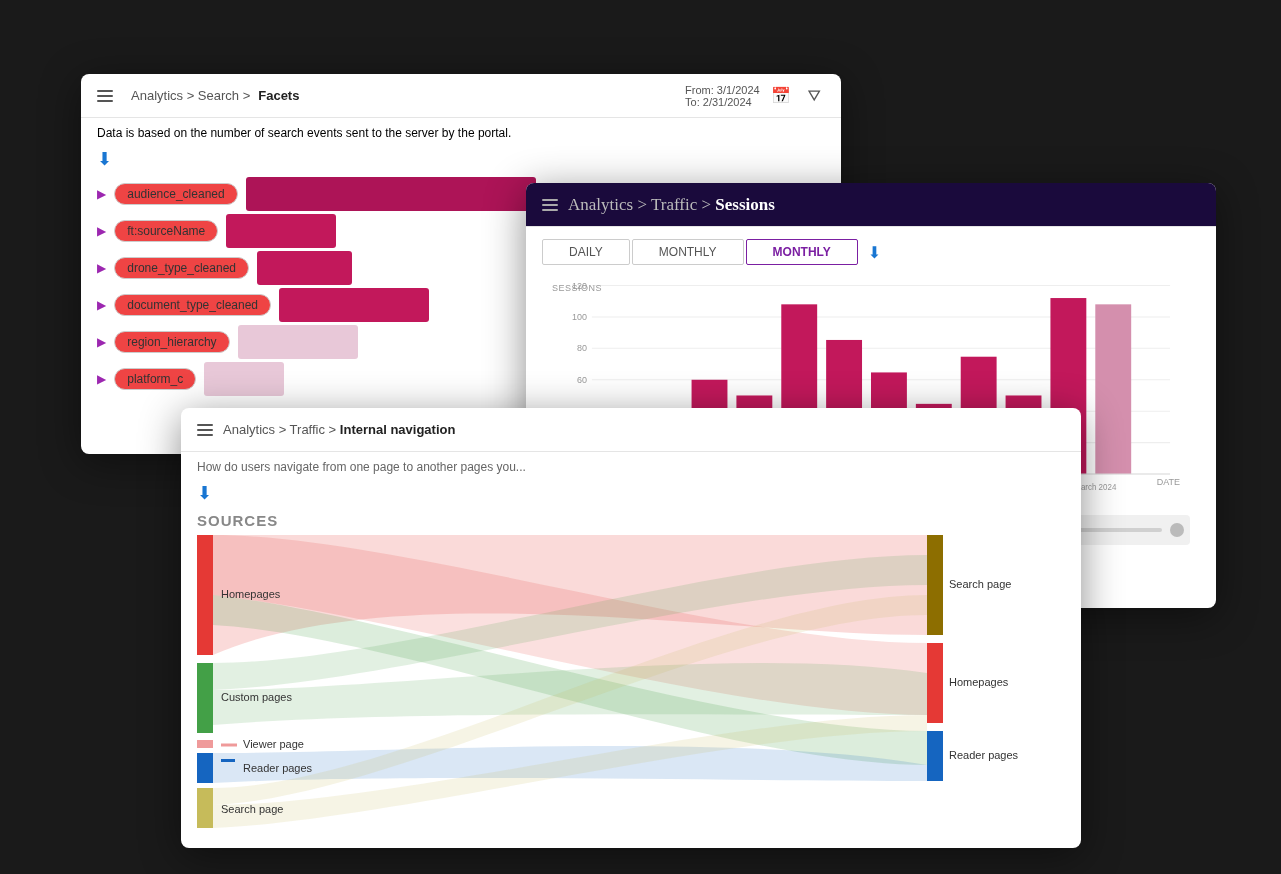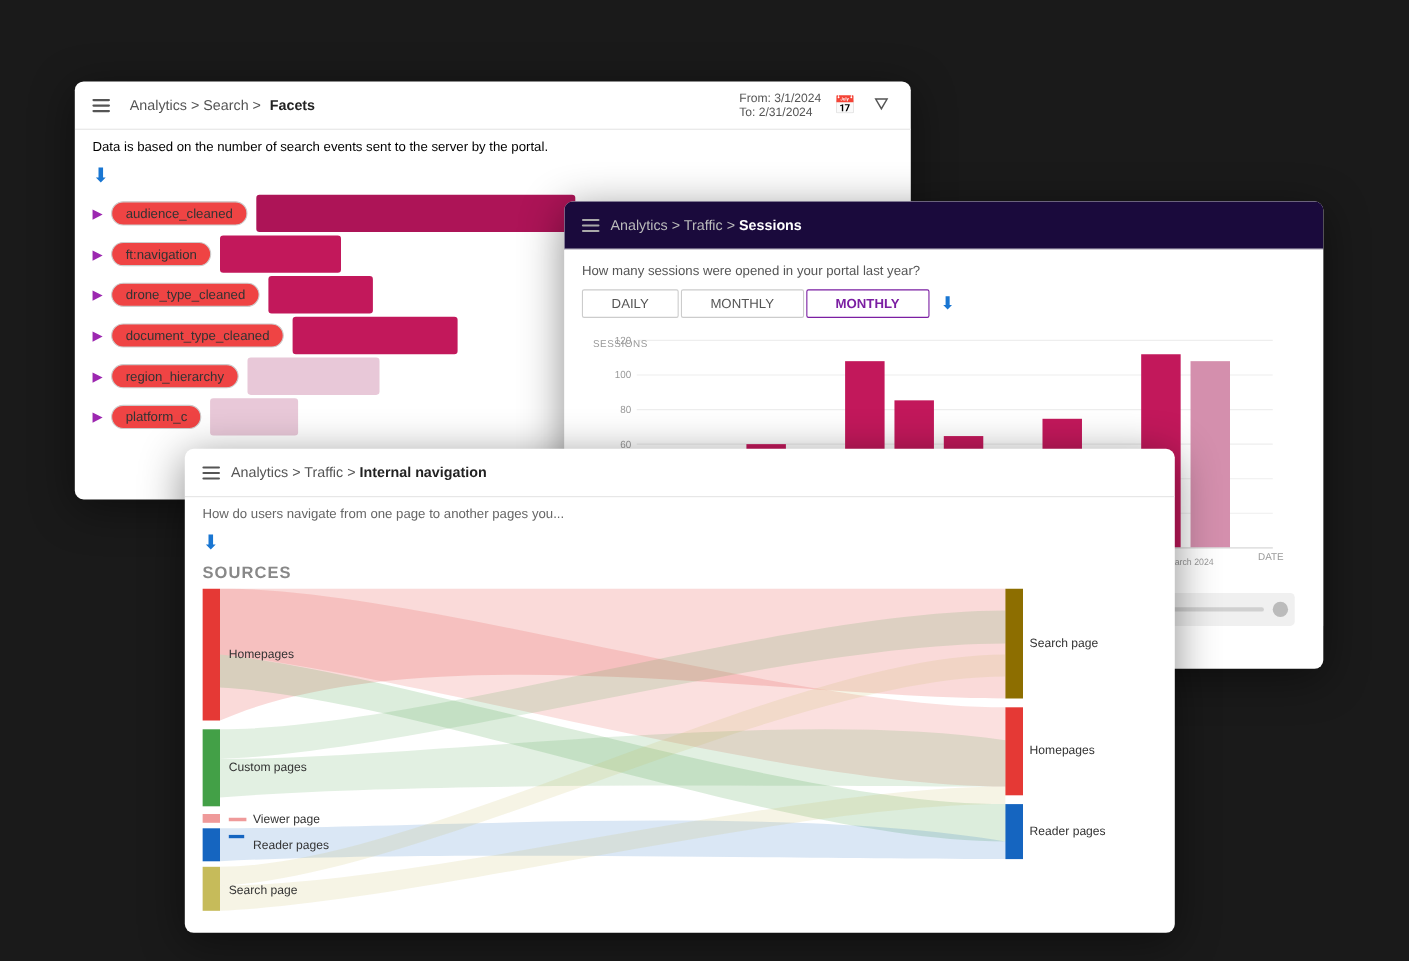--- a/index.html
+++ b/index.html
@@ -12,20 +12,21 @@
       position: relative;
     }
 
     
     .window {
       position: absolute;
       background: #fff;
       border-radius: 8px;
       box-shadow: 0 8px 40px rgba(0,0,0,0.45);
       overflow: hidden;
+      margin-left: 13px;
     }
 
     
     .facets-window {
       left: 68px;
       top: 74px;
       width: 760px;
       height: 380px;
     }
     .facets-window .header {
@@ -110,22 +111,23 @@
     }
     .sessions-window .header {
       display: flex;
       align-items: center;
       padding: 10px 16px;
       border-bottom: 1px solid #e5e5e5;
       height: 44px;
       background: #1a0a3c;
     }
     .sessions-window .header-text {
-      font-size: 13px;
+      font-size: 17px;
       color: #bbb;
+      font-family: Liberation Serif, serif;
     }
     .sessions-window .header-text .bold {
       font-weight: 700;
       color: #fff;
     }
     .sessions-window .body {
       padding: 12px 16px 0;
       background: #fff;
     }
     .sessions-window .question {
@@ -316,21 +318,21 @@
   <div class="download-icon">⬇</div>
 
   
   <div class="facet-row facet-row-1">
     <span class="facet-chevron">▶</span>
     <span class="facet-tag">audience_cleaned</span>
     <div class="facet-bar" style="width:290px; background:#ad1457;"></div>
   </div>
   <div class="facet-row facet-row-2">
     <span class="facet-chevron">▶</span>
-    <span class="facet-tag">ft:navigation</span>
+    <span class="facet-tag">ft:sourceName</span>
     <div class="facet-bar" style="width:110px; background:#c2185b;"></div>
   </div>
   <div class="facet-row facet-row-3">
     <span class="facet-chevron">▶</span>
     <span class="facet-tag">drone_type_cleaned</span>
     <div class="facet-bar" style="width:95px; background:#c2185b;"></div>
   </div>
   <div class="facet-row facet-row-4">
     <span class="facet-chevron">▶</span>
     <span class="facet-tag">document_type_cleaned</span>
@@ -354,21 +356,20 @@
       <span></span>
         <span></span>
         <span></span>
     </div>
     <span class="header-text">
       <span>Analytics &gt; Traffic &gt;</span>
       <span class="bold">Sessions</span>
     </span>
   </div>
   <div class="body">
-    <div class="question">How many sessions were opened in your portal last year?</div>
     <div class="tab-bar">
       <button class="tab-btn">DAILY</button>
       <button class="tab-btn">MONTHLY</button>
       <button class="tab-btn active">MONTHLY</button>
       <span class="tab-download">⬇</span>
     </div>
 
     <div class="chart-area">
       <span class="chart-y-label">SESSIONS</span>
       <svg class="chart-svg" viewBox="0 0 640 210" preserveAspectRatio="none">

